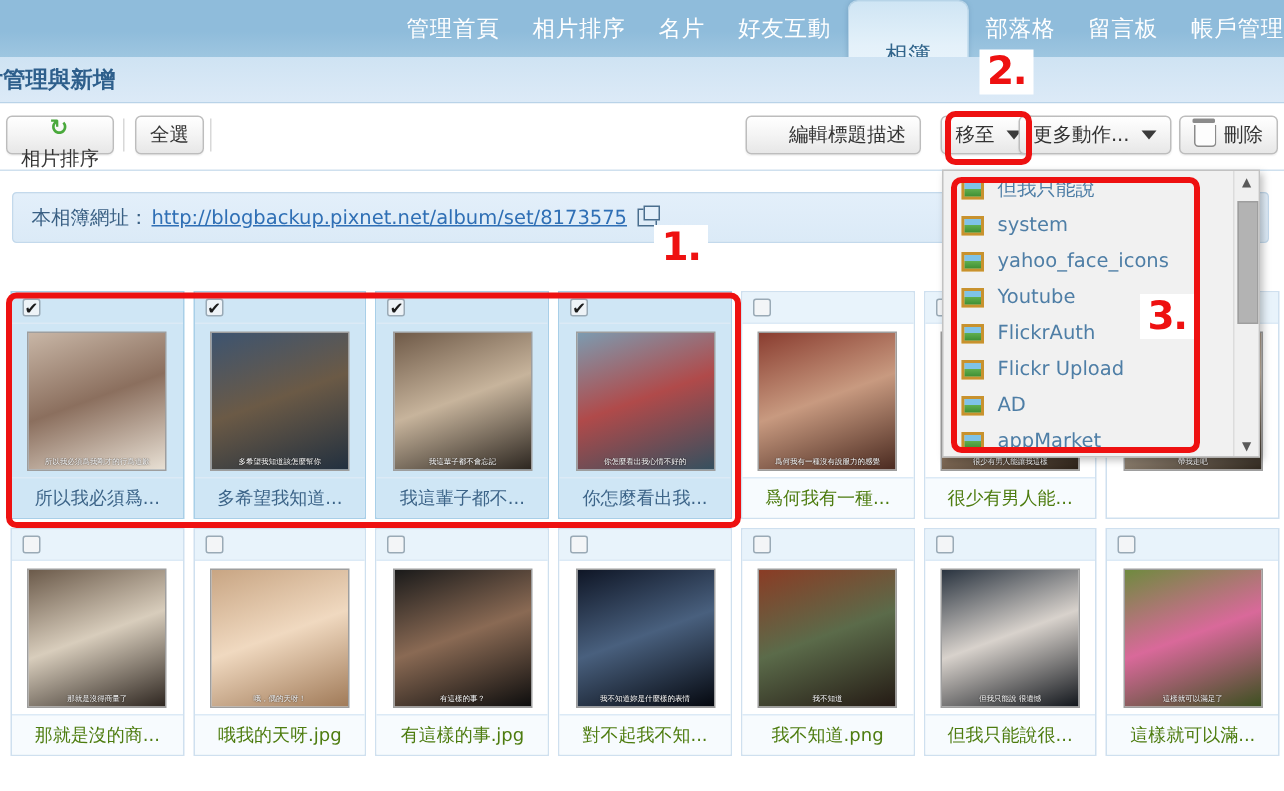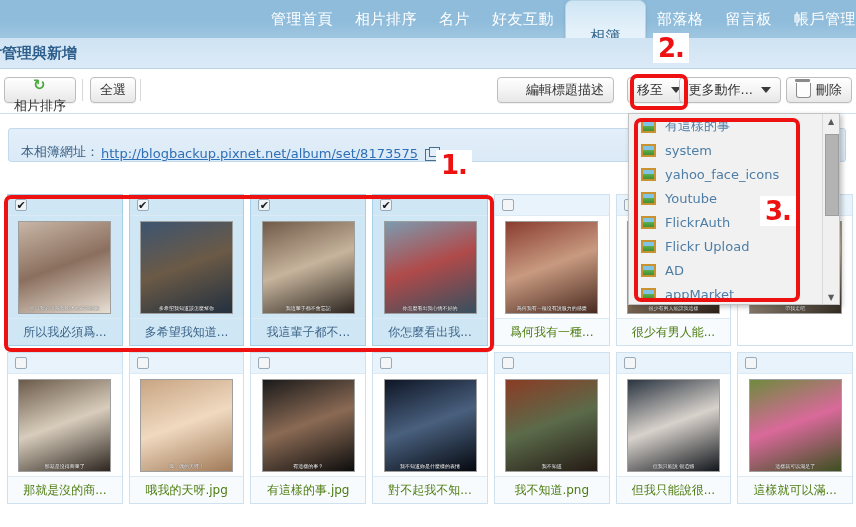--- a/index.html
+++ b/index.html
@@ -71,21 +71,21 @@
   }
   .ico-trash::before{
     content:"";position:absolute;left:-2px;top:-4px;width:15px;height:3px;
     background:#8b8b8b;border-radius:1px;
   }
   
   #urlbar{
     position:absolute;left:8px;top:128px;width:838px;height:34px;box-sizing:border-box;
     background:linear-gradient(to bottom,#e3effa 0%,#dbeaf7 100%);
     border:1px solid #c3d9ec;border-radius:3px;
-    display:flex;align-items:flex-end;padding-left:12px;gap:2px;font-size:13px;color:#3a6084;
+    display:flex;align-items:center;padding-left:12px;gap:2px;font-size:13px;color:#3a6084;
   }
   #urlbar a{color:#2f6fb5;text-decoration:underline;}
   .ico-copy{
     display:inline-block;width:11px;height:10px;margin-left:5px;position:relative;
     border:1px solid #4a6e8e;
   }
   .ico-copy::after{
     content:"";position:absolute;left:3px;top:-3px;width:9px;height:8px;
     border:1px solid #4a6e8e;background:#e3effa;
   }
@@ -383,21 +383,21 @@
         </div>
         <div class="caption">這樣就可以滿...</div>
       </div>
     </div>
   </div>
 
 <div id="dropdown">
   <div id="ddlist">
       <div class="dditem">
         <span class="ddico"></span>
-        <span>有這樣的事</span>
+        <span>但我只能說</span>
       </div>
       <div class="dditem">
         <span class="ddico"></span>
         <span>system</span>
       </div>
       <div class="dditem">
         <span class="ddico"></span>
         <span>yahoo_face_icons</span>
       </div>
       <div class="dditem">

